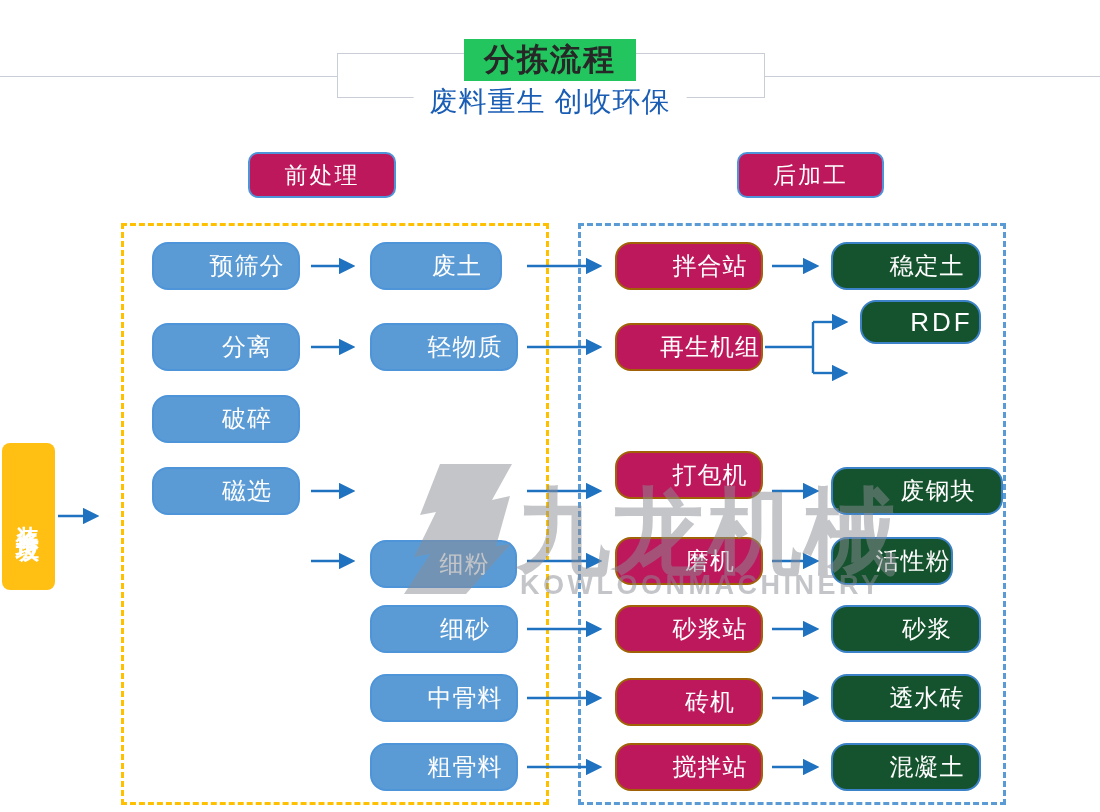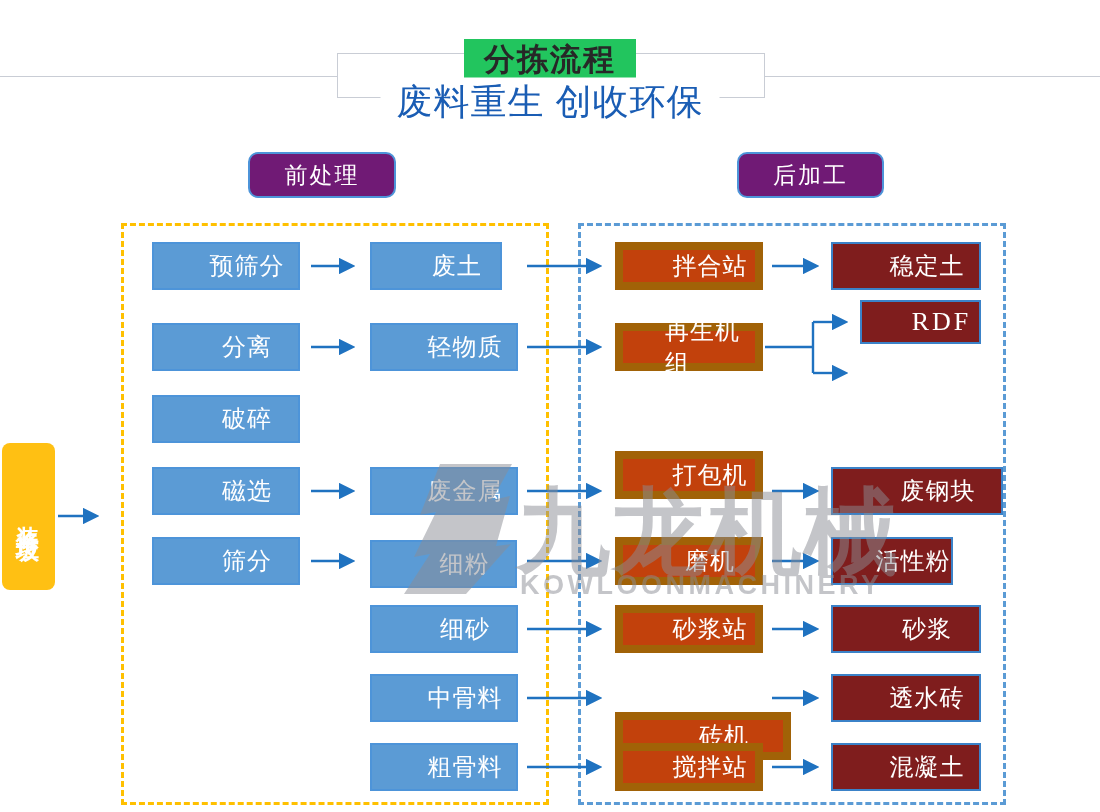--- a/index.html
+++ b/index.html
@@ -9,46 +9,46 @@
   }
   
   .header-line{position:absolute;left:0;top:76px;width:1100px;height:0;border-top:1px solid #c9cdd5;}
   .header-box{position:absolute;left:337px;top:53px;width:428px;height:45px;background:#fff;border:1px solid #c9cdd5;box-sizing:border-box;}
   .title{
     position:absolute;left:550px;top:60px;transform:translate(-50%,-50%);
     background:#22c55e;padding:0 20px;font-size:31px;font-weight:bold;color:#272727;white-space:nowrap;letter-spacing:2px;
   }
   .subtitle{
     position:absolute;left:550px;top:102px;transform:translate(-50%,-50%);
-    background:#fff;padding:0 16px;font-size:36px;color:#1a5db4;white-space:nowrap;letter-spacing:1px;
+    background:#fff;padding:0 16px;font-size:28px;color:#1a5db4;white-space:nowrap;letter-spacing:1px;
   }
   
   .section-btn{
-    position:absolute;height:46px;border-radius:10px;background:#701a75;border:2px solid #4d94d9;box-sizing:border-box;
+    position:absolute;height:46px;border-radius:10px;background:#be185d;border:2px solid #4d94d9;box-sizing:border-box;
     color:#fff;font-size:23px;display:flex;align-items:center;justify-content:center;letter-spacing:2px;font-family:Liberation Mono, monospace;
   }
   
   .dash-box{position:absolute;top:223px;width:428px;height:582px;box-sizing:border-box;}
   .dash-box.yellow{left:121px;border:3px dashed #ffc000;}
   .dash-box.blue{left:578px;border:3px dashed #5b9bd5;}
   
   .source-box{
     position:absolute;left:2px;top:443px;width:53px;height:147px;background:#ffc013;border-radius:8px;
     color:#fff;font-size:23px;font-weight:bold;display:flex;align-items:center;justify-content:center;
     writing-mode:vertical-rl;letter-spacing:5px;
   }
   
   .node{
-    position:absolute;height:48px;border-radius:0;box-sizing:border-box;color:#fff;font-size:24px;
+    position:absolute;height:48px;border-radius:16px;box-sizing:border-box;color:#fff;font-size:24px;
     display:flex;align-items:center;justify-content:center;letter-spacing:1px;z-index:3;padding-left:42px;
   }
   .node.c12{background:#5b9bd5;border:2px solid #4d94d9;}
-  .node.c3{background:#c2410c;border:8px solid #a16207;}
-  .node.dark{background:#7f1d1d;border:2px solid #3b82c8;}
-  .node.latin{font-size:26px;letter-spacing:3px;font-family:Liberation Serif, serif;}
+  .node.c3{background:#be185d;border:2px solid #a16207;}
+  .node.dark{background:#14532d;border:2px solid #3b82c8;}
+  .node.latin{font-size:26px;letter-spacing:3px;}
   
   .arrows{position:absolute;left:0;top:0;z-index:4;pointer-events:none;}
   
   .watermark{position:absolute;left:398px;top:458px;width:520px;height:142px;z-index:6;opacity:0.5;pointer-events:none;}
 </style>
 </head>
 <body>
 
 <div class="canvas">
 
@@ -62,36 +62,34 @@
 
   <div class="dash-box yellow"></div>
   <div class="dash-box blue"></div>
 
   <div class="source-box">装修垃圾</div>
 
   <div class="node c12" style="left:152px;top:242px;width:148px">预筛分</div>
   <div class="node c12" style="left:152px;top:323px;width:148px">分离</div>
   <div class="node c12" style="left:152px;top:395px;width:148px">破碎</div>
   <div class="node c12" style="left:152px;top:467px;width:148px">磁选</div>
-  <div class="node c12" style="left:152px;top:537px;width:148px">筛分</div>
 
   <div class="node c12" style="left:370px;top:242px;width:132px">废土</div>
   <div class="node c12" style="left:370px;top:323px;width:148px">轻物质</div>
-  <div class="node c12" style="left:370px;top:467px;width:148px">废金属</div>
   <div class="node c12" style="left:370px;top:540px;width:147px">细粉</div>
   <div class="node c12" style="left:370px;top:605px;width:148px">细砂</div>
   <div class="node c12" style="left:370px;top:674px;width:148px">中骨料</div>
   <div class="node c12" style="left:370px;top:743px;width:148px">粗骨料</div>
 
   <div class="node c3" style="left:615px;top:242px;width:148px">拌合站</div>
   <div class="node c3" style="left:615px;top:323px;width:148px">再生机组</div>
   <div class="node c3" style="left:615px;top:451px;width:148px">打包机</div>
   <div class="node c3" style="left:615px;top:537px;width:148px">磨机</div>
   <div class="node c3" style="left:615px;top:605px;width:148px">砂浆站</div>
-  <div class="node c3" style="left:615px;top:712px;width:176px">砖机</div>
+  <div class="node c3" style="left:615px;top:678px;width:148px">砖机</div>
   <div class="node c3" style="left:615px;top:743px;width:148px">搅拌站</div>
 
   <div class="node dark" style="left:831px;top:242px;width:150px">稳定土</div>
   <div class="node dark latin" style="left:860px;top:300px;width:121px;height:44px">RDF</div>
   <div class="node dark" style="left:831px;top:467px;width:172px">废钢块</div>
   <div class="node dark" style="left:831px;top:537px;width:122px">活性粉</div>
   <div class="node dark" style="left:831px;top:605px;width:150px">砂浆</div>
   <div class="node dark" style="left:831px;top:674px;width:150px">透水砖</div>
   <div class="node dark" style="left:831px;top:743px;width:150px">混凝土</div>
 

